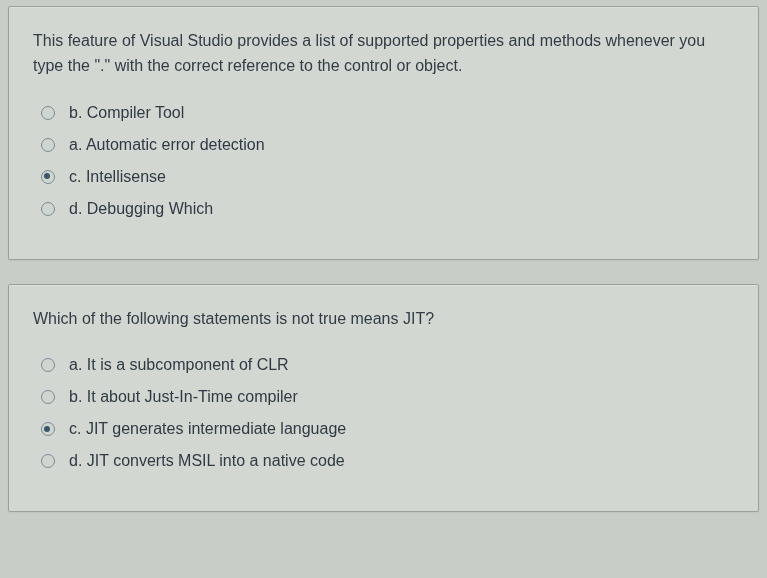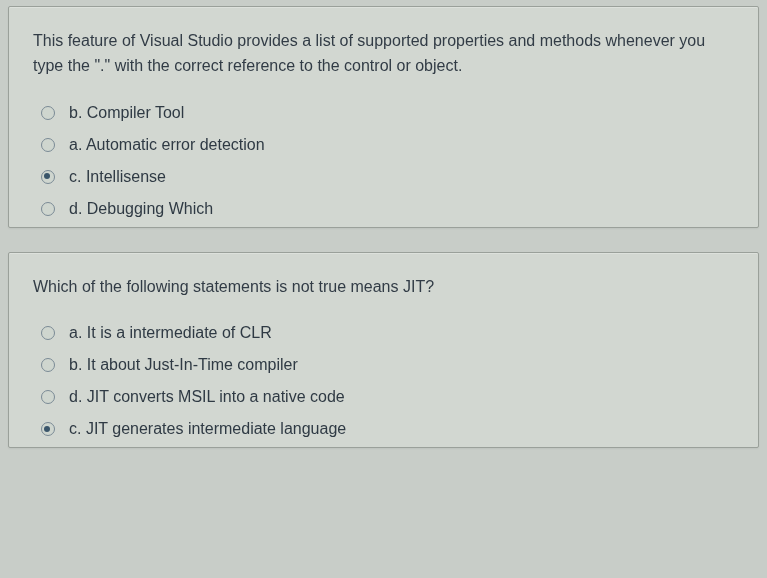--- a/index.html
+++ b/index.html
@@ -11,21 +11,21 @@
     font-size: 16px;
     color: #2a3440;
     overflow: hidden;
     padding: 6px 8px;
   }
   .question-card {
     background: #d2d7d1;
     border: 1px solid #9aa09a;
     border-radius: 2px;
     margin-bottom: 24px;
-    padding: 22px 24px 2px 24px;
+    padding: 22px 24px 34px 24px;
     box-shadow: inset 0 1px 0 rgba(255,255,255,.25), 0 1px 2px rgba(0,0,0,.05);
   }
   .question-text {
     line-height: 1.55;
     margin-bottom: 18px;
     color: #323c46;
   }
   .options { list-style: none; }
   .option-row {
     display: flex;
@@ -82,28 +82,28 @@
   </ul>
 </div>
 
 <div class="question-card">
   <p class="question-text">
     <span>Which of the following statements is </span><span class="bold">not true</span><span> means JIT?</span>
   </p>
   <ul class="options">
     <li class="option-row">
       <span class="radio"></span>
-      <span class="option-label">a. It is a intermediate of CLR</span>
+      <span class="option-label">a. It is a subcomponent of CLR</span>
     </li>
     <li class="option-row">
       <span class="radio"></span>
       <span class="option-label">b. It about Just-In-Time compiler</span>
     </li>
     <li class="option-row">
+      <span class="radio selected"></span>
+      <span class="option-label">c. JIT generates intermediate language</span>
+    </li>
+    <li class="option-row">
       <span class="radio"></span>
       <span class="option-label">d. JIT converts MSIL into a native code</span>
-    </li>
-    <li class="option-row">
-      <span class="radio selected"></span>
-      <span class="option-label">c. JIT generates intermediate language</span>
     </li>
   </ul>
 </div>
 
 </body></html>

